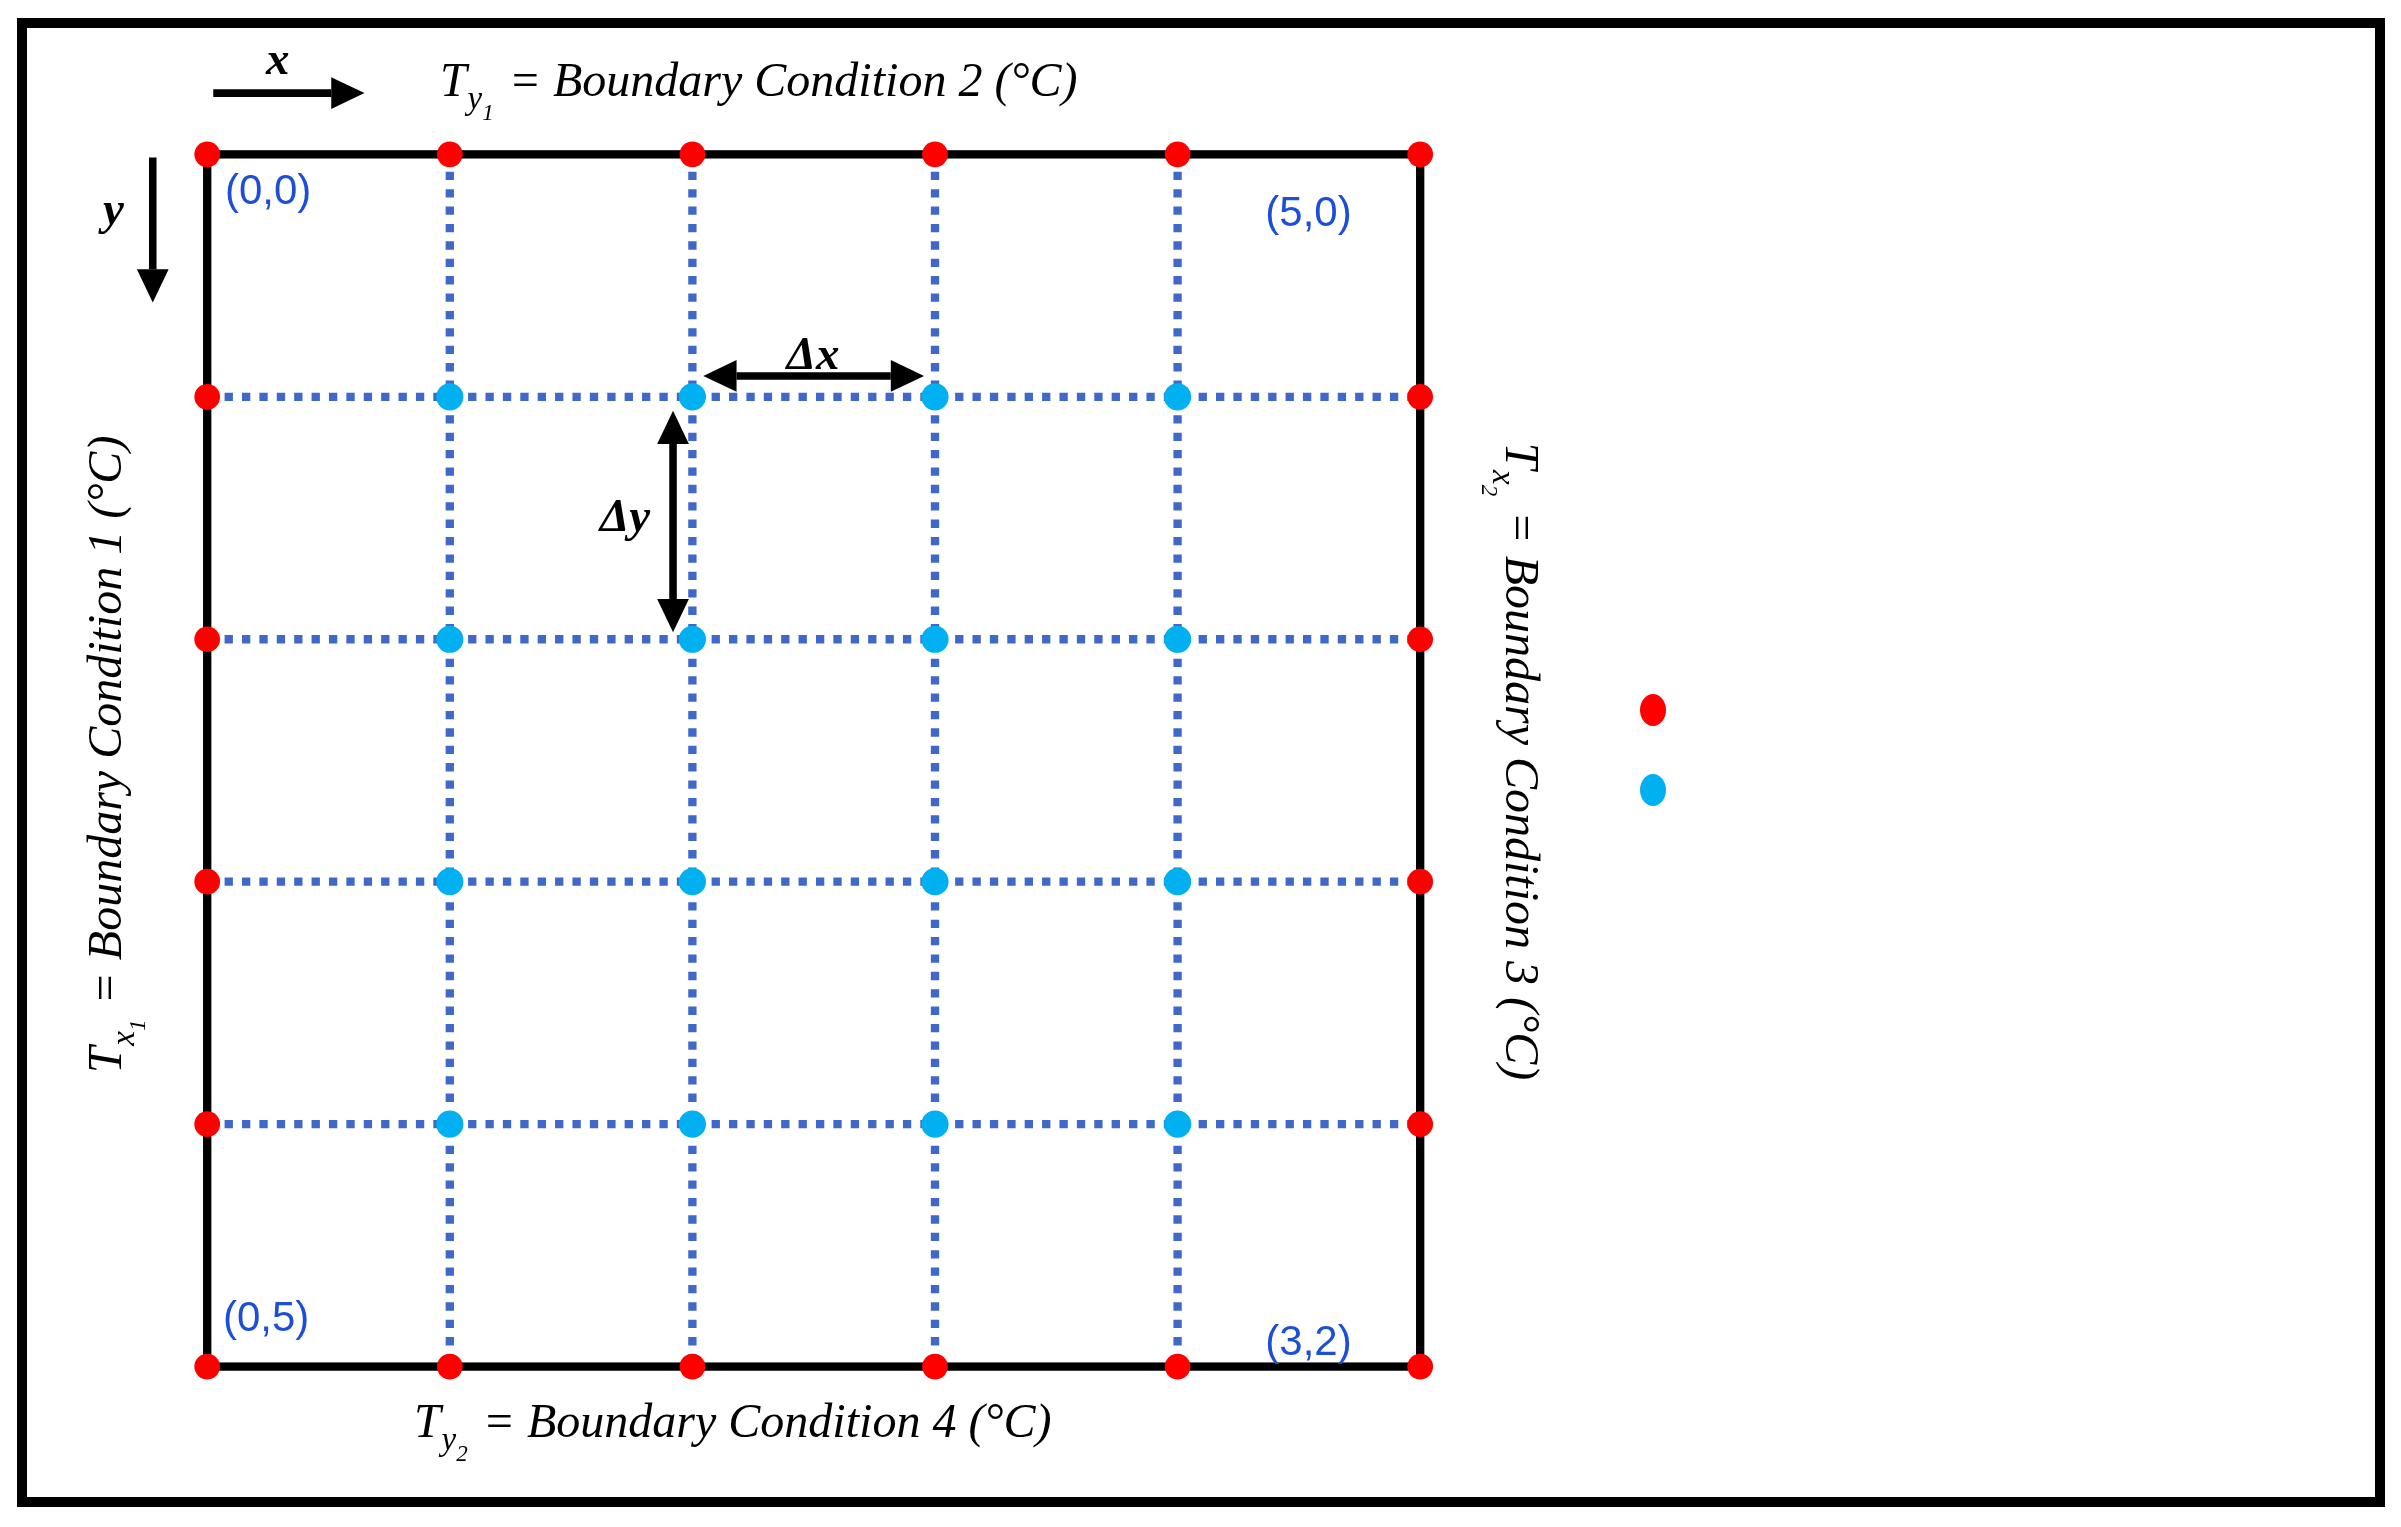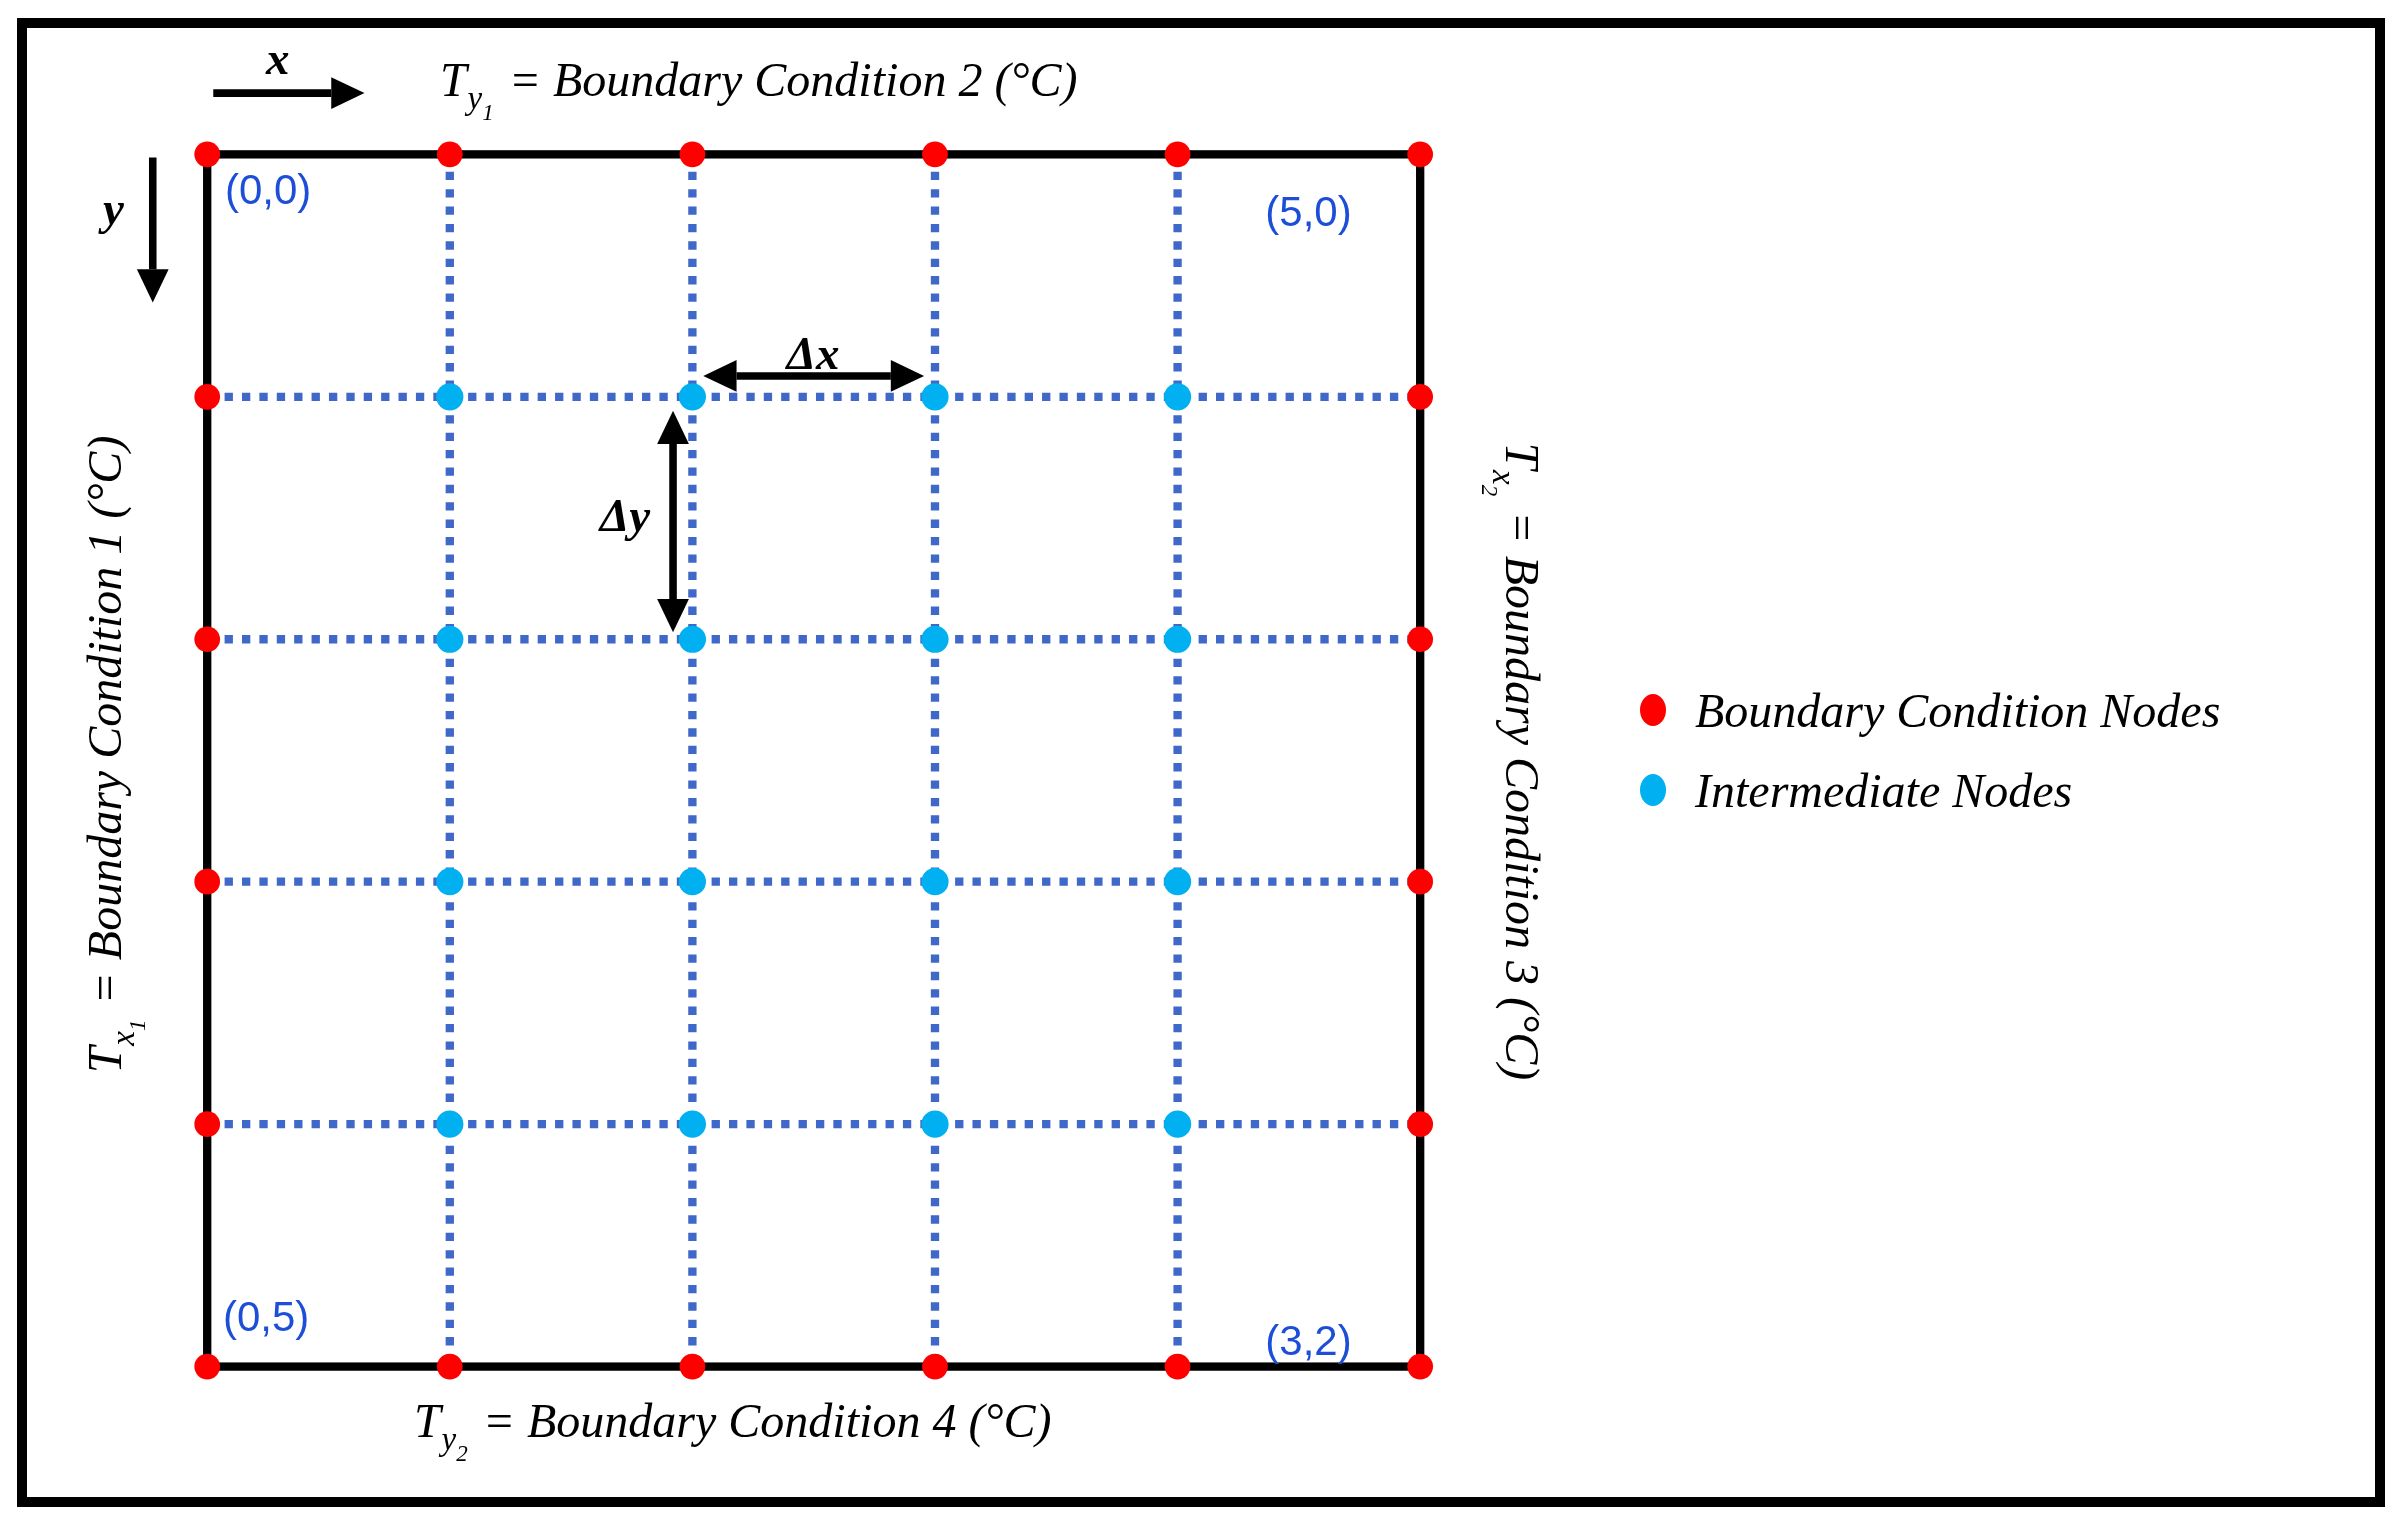--- a/index.html
+++ b/index.html
@@ -165,22 +165,20 @@
     <span class="sym">T</span><span class="sub">x</span><span class="subsub">1</span><span class="rest">= Boundary Condition 1 (°C)</span>
   </div>
 
   <div class="bc-label rot-cw" style="left:1030px;top:735px;">
     <span class="sym">T</span><span class="sub">x</span><span class="subsub">2</span><span class="rest">= Boundary Condition 3 (°C)</span>
   </div>
 
   <div class="legend">
     <div class="legend-row">
       <span class="legend-dot" style="background: rgb(255, 0, 0);"></span>
-      <span class="legend-text">Boundary Condition Nodes</span>
     </div>
     <div class="legend-row">
       <span class="legend-dot" style="background: rgb(0, 176, 240);"></span>
-      <span class="legend-text">Intermediate Nodes</span>
     </div>
   </div>
 
 </div>
 
 
 </body></html>

